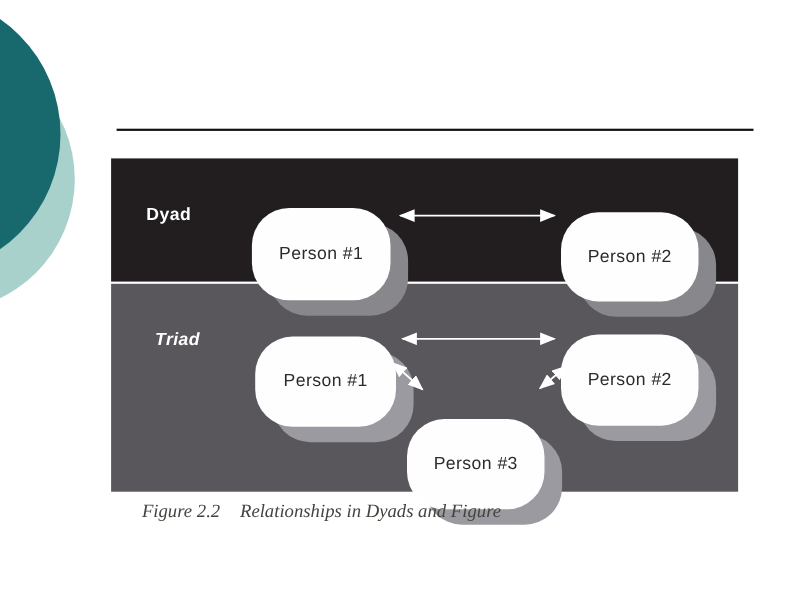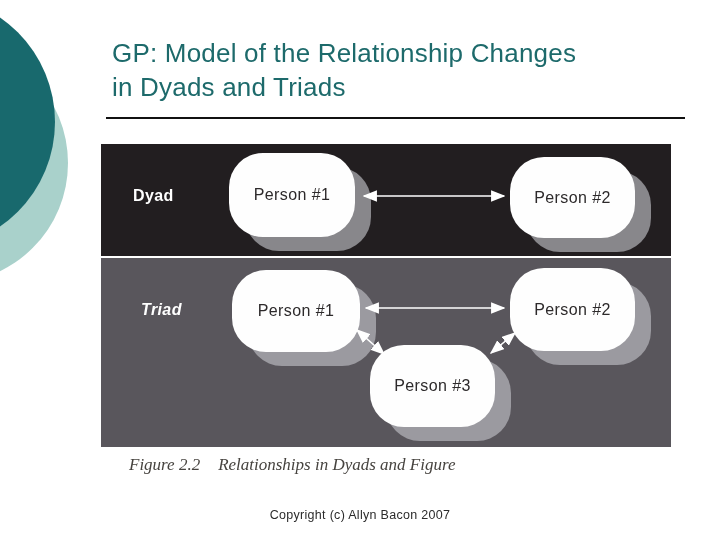--- a/index.html
+++ b/index.html
@@ -25,21 +25,21 @@
   .band-dyad{top:0;height:112px;background:var(--band-black,#221e20);}
   .band-triad{top:114px;height:189px;background:var(--band-gray,#59565c);}
   .row-label{
     position:absolute;color:#fff;font-weight:700;font-size:16px;letter-spacing:0.4px;
   }
   .lbl-dyad{left:32px;top:43px;}
   .lbl-triad{left:40px;top:157px;font-style:italic;}
   .pbox{
     position:absolute;background:var(--box-white,#fefefe);border-radius:34px;
     display:flex;align-items:center;justify-content:center;
-    font-size:16px;letter-spacing:0.4px;color:var(--person-text,#2d2a2b);
+    font-size:16px;letter-spacing:0.4px;color:var(--person-text,#2d2a2b);margin-top:36px;
   }
   .pbox.in-dark{box-shadow:16px 14px 0 var(--shadow-dark-band,#88878b);}
   .pbox.in-gray{box-shadow:16px 14px 0 var(--shadow-gray-band,#9b9aa0);}
   .arrows{position:absolute;left:0;top:0;pointer-events:none;}
   .arrows line{stroke:var(--arrow-white,#ffffff);stroke-width:1.6;}
   
   .caption{
     position:absolute;left:97px;top:455px;
     font-family:"Liberation Serif",serif;font-style:italic;
     font-size:17px;color:var(--caption-text,#46433f);
@@ -51,24 +51,20 @@
   }
 </style>
 </head>
 <body>
 
 <div class="slide">
 
   <div class="circle light"></div>
   <div class="circle dark"></div>
 
-  <h1 class="title">
-    <span class="tl">GP: Model of the Relationship Changes</span>
-    <span class="tl">in Dyads and Triads</span>
-  </h1>
   <div class="underline"></div>
 
   <div class="figure">
     <div class="band band-dyad"></div>
     <div class="band band-triad"></div>
 
     <div class="row-label lbl-dyad">Dyad</div>
     <div class="row-label lbl-triad">Triad</div>
 
     <div class="pbox in-dark" style="left:128px;top:9px;width:126px;height:84px">
@@ -98,14 +94,13 @@
       <line x1="265" y1="164" x2="403" y2="164" marker-start="url(#ah)" marker-end="url(#ah)"></line>
       <line x1="256" y1="186" x2="283" y2="210" marker-start="url(#ah)" marker-end="url(#ah)"></line>
       <line x1="414" y1="189" x2="390" y2="209" marker-start="url(#ah)" marker-end="url(#ah)"></line>
     </svg>
   </div>
 
   <div class="caption">
     <span class="cap-num">Figure 2.2</span><span class="cap-title">Relationships in Dyads and Figure</span>
   </div>
 
-  <div class="footer">Copyright (c) Allyn Bacon 2007</div>
 </div>
 
 </body></html>

